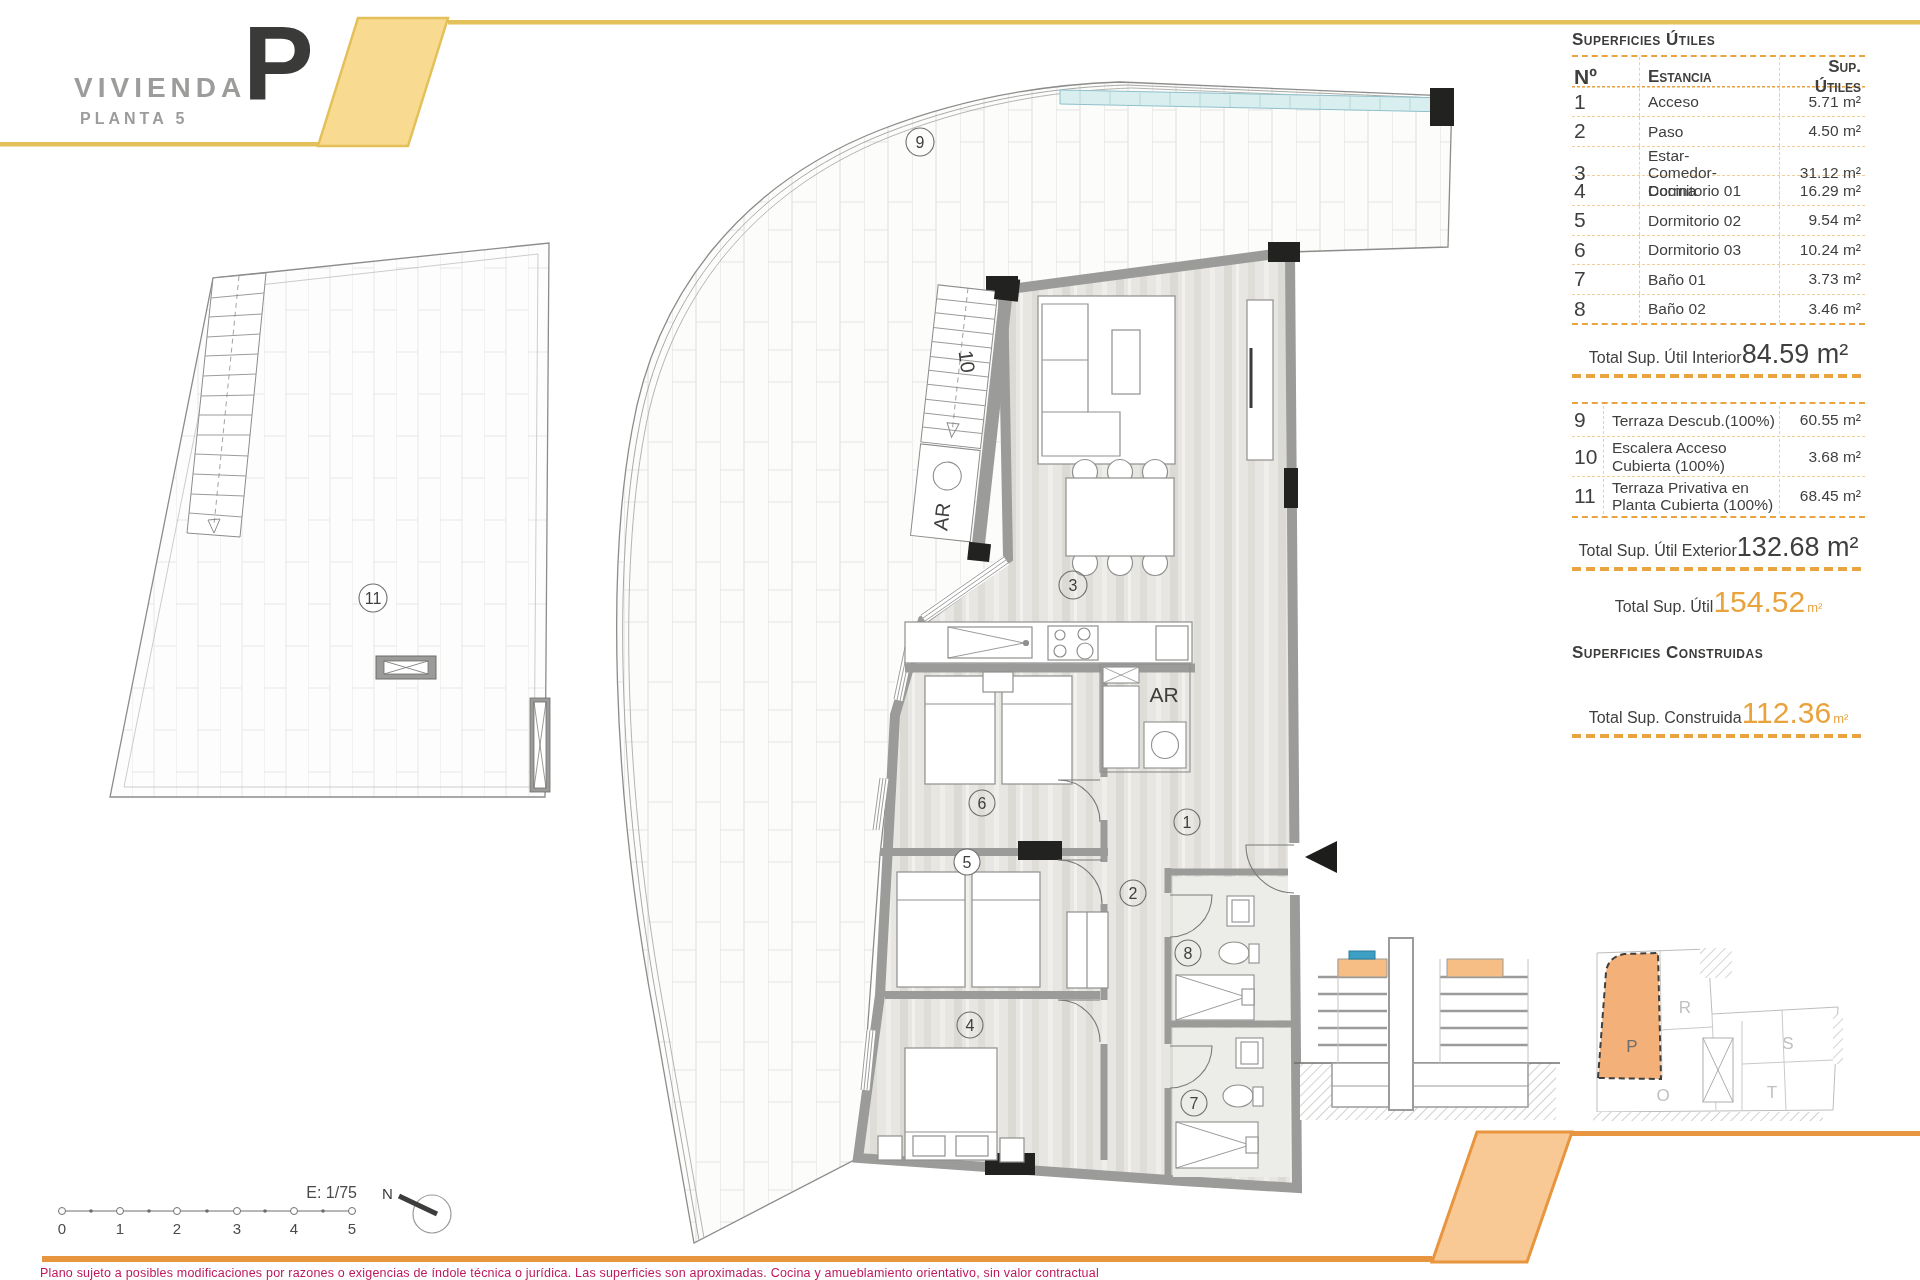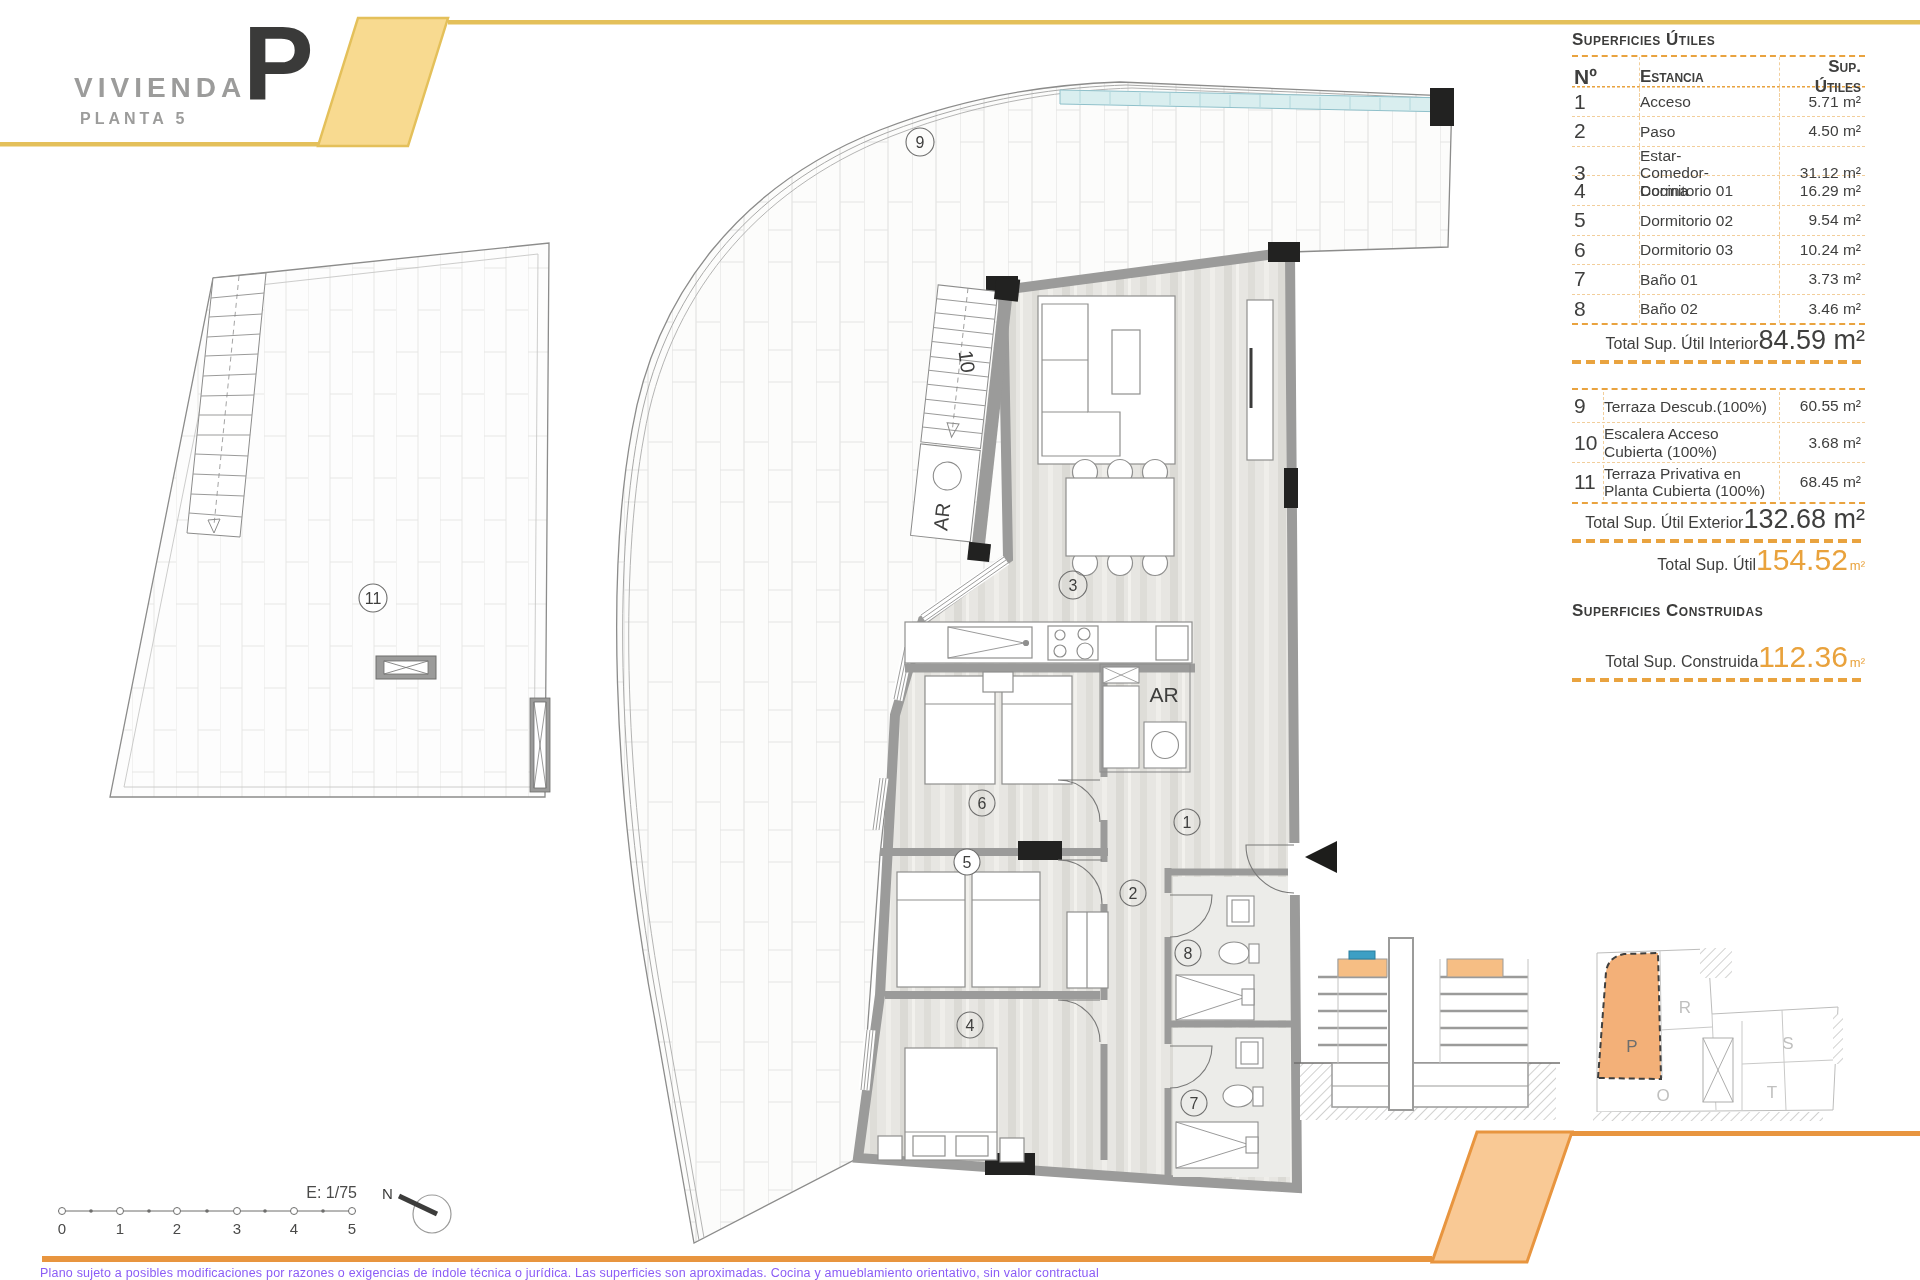--- a/index.html
+++ b/index.html
@@ -16,37 +16,37 @@
   .panel{position:absolute;left:1572px;top:30px;width:293px;}
   .ptitle{font-variant:small-caps;font-weight:bold;font-size:17px;color:#3C3C3B;
           letter-spacing:.5px;margin:0 0 5px 0;}
   .dtable{border-top:2.5px dashed #E9A33F;border-bottom:2.5px dashed #E9A33F;}
   .row{display:grid;grid-template-columns:31px 1fr 86px;align-items:center;}
   .t1 .row{height:28.6px;gap:36px;}
   .row + .row{border-top:1.5px dashed #F2CE9B;}
   .thead{height:30px;border-bottom:1px dashed #E9A33F;}
   .th{font-variant:small-caps;font-weight:bold;font-size:17px;}
   .c-num{font-size:21px;color:#3F3F3E;padding-left:2px;}
-  .c-room{font-size:15.5px;color:#3F3F3E;padding-left:0;border-left:1.5px dashed #F2CE9B;
+  .c-room{font-size:15.5px;color:#3F3F3E;padding-left:8px;border-left:1.5px dashed #F2CE9B;
           align-self:stretch;display:flex;flex-direction:column;justify-content:center;line-height:1.12;}
   .c-area{font-size:15.5px;color:#3F3F3E;text-align:right;padding-right:4px;
           border-left:1.5px dashed #F2CE9B;align-self:stretch;display:flex;align-items:center;justify-content:flex-end;}
   .th.c-room,.th.c-area{font-size:17px;}
   .t2 .row{min-height:28px;padding:2px 0;}
   .t3 .row{grid-template-columns:1fr 86px;height:29px;}
-  .trow{display:flex;justify-content:flex-end;align-items:baseline;}
+  .trow{display:flex;justify-content:center;align-items:baseline;margin-top:14px;}
   .tlabel{font-size:16px;color:#3F3F3E;}
   .tval{font-size:27px;color:#3F3F3E;}
   .tval-orange{font-size:30px;color:#E9A23C;}
   .tval-orange .unit{font-size:13px;margin-left:2px;}
   .dash{height:4px;margin-top:4px;
         background:repeating-linear-gradient(90deg,#E9A33F 0 9px,transparent 9px 14px);}.gap14{height:14px}.gap24{height:24px}
   
   .disclaimer{position:absolute;left:40px;top:1266px;white-space:nowrap;font-size:12.5px;
-              color:#8b5cf6;letter-spacing:.2px;}
+              color:#be185d;letter-spacing:.2px;}
   .svg-abs{position:absolute;left:0;top:0;}
 </style>
 </head>
 <body>
 
 <div id="page">
 
   <svg class="svg-abs" width="1920" height="1280" viewBox="0 0 1920 1280">
     <defs>
       <pattern id="planks" width="48" height="120" patternUnits="userSpaceOnUse">

